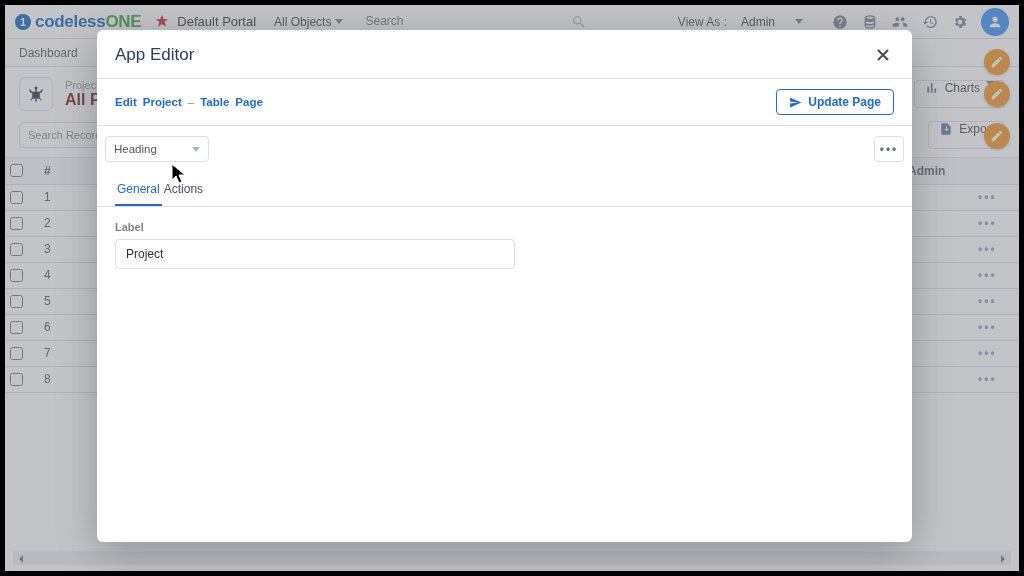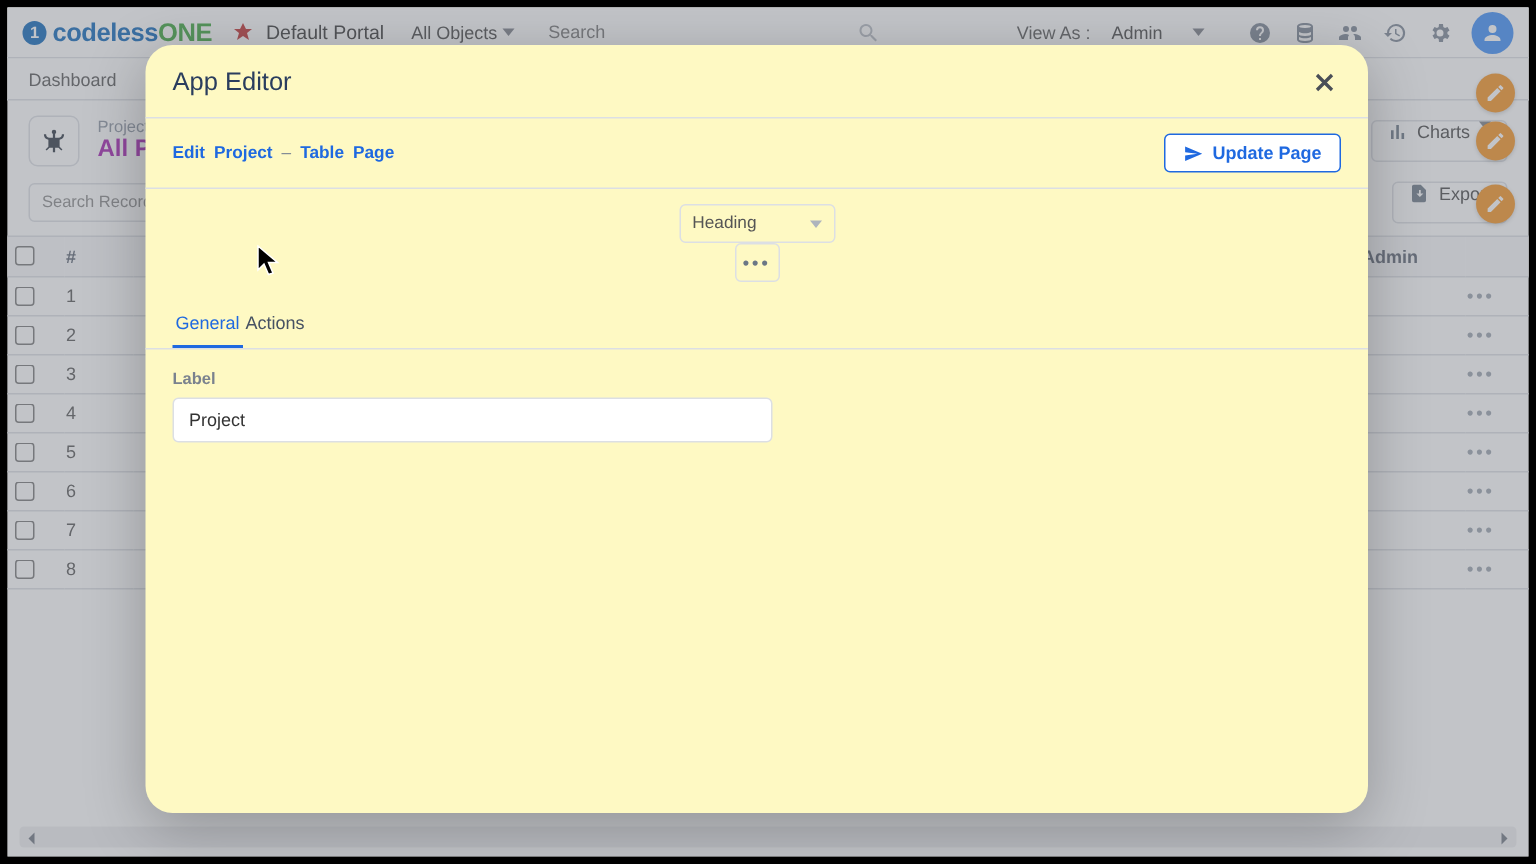--- a/index.html
+++ b/index.html
@@ -41,21 +41,21 @@
   
   .subbar{height:28px;border-bottom:1px solid var(--border);display:flex;align-items:center;padding:0 14px;background:#fff;}
   .subbar span{font-size:12px;color:#555;}
 
   
   .pagehead{display:flex;align-items:center;gap:12px;padding:10px 14px 6px;}
   .anchor-box{width:34px;height:34px;border:1px solid var(--border);border-radius:6px;display:flex;align-items:center;justify-content:center;}
   .anchor-box svg{width:18px;height:18px;fill:#2b3440;}
   .ph-titles{display:flex;flex-direction:column;}
   .ph-kicker{font-size:11px;color:#8b94a1;}
-  .ph-title{font-size:16px;font-weight:700;color:#a21caf;}
+  .ph-title{font-size:16px;font-weight:700;color:#7f1d1d;}
   .ph-right{margin-left:auto;display:flex;align-items:center;gap:10px;}
   .btn-outline{display:flex;align-items:flex-start;gap:6px;border:1px solid var(--border);border-radius:4px;height:28px;padding:0 10px;font-size:12px;color:#444;background:#fff;cursor:pointer;}
   .btn-outline svg{width:14px;height:14px;fill:#6b7785;}
 
   
   .toolbar{display:flex;align-items:center;gap:10px;padding:4px 14px 8px;border-bottom:1px solid var(--border);}
   .searchrec{width:130px;height:26px;border:1px solid var(--border);border-radius:4px;padding:0 8px;font-size:11px;color:#888;display:flex;align-items:center;}
   .toolbar .spacer{flex:1;}
 
   
@@ -77,34 +77,34 @@
 
   
   .hscroll{position:absolute;left:8px;right:8px;bottom:6px;height:14px;background:#efeff1;border-radius:3px;display:flex;align-items:center;justify-content:space-between;padding:0 3px;}
   .hscroll .arrow{width:10px;height:10px;color:#6d7580;}
   .hscroll .arrow svg{width:10px;height:10px;fill:currentColor;}
 
   
   .overlay{position:absolute;inset:5px;background:rgba(120,125,132,.45);}
 
   
-  .modal{position:absolute;left:97px;top:30px;right:112px;bottom:34px;background:#fef9c3;border-radius:18px;box-shadow:0 10px 40px rgba(0,0,0,.25);display:flex;flex-direction:column;}
+  .modal{position:absolute;left:97px;top:30px;right:112px;bottom:34px;background:#ffffff;border-radius:6px;box-shadow:0 10px 40px rgba(0,0,0,.25);display:flex;flex-direction:column;}
   .m-head{display:flex;align-items:center;justify-content:space-between;padding:14px 18px 12px;border-bottom:1px solid var(--border);}
   .m-title{font-size:17px;color:#2a3d5e;font-weight:500;}
   .m-close{width:22px;height:22px;display:flex;align-items:center;justify-content:center;cursor:pointer;color:#4a4f57;}
   .m-close svg{width:14px;height:14px;stroke:currentColor;stroke-width:2.2;fill:none;}
 
   .m-bar{display:flex;align-items:center;justify-content:space-between;padding:10px 18px;border-bottom:1px solid var(--border);}
   .crumbs{display:flex;align-items:center;gap:6px;font-size:11.5px;}
   .crumbs .lnk{color:#1f69e0;font-weight:700;cursor:pointer;}
   .crumbs .sep{color:#7f8894;}
   .m-update{display:inline-flex;align-items:center;gap:6px;height:26px;padding:0 12px;border:1px solid #1f69e0;border-radius:4px;color:#1f69e0;font-size:12px;font-weight:600;background:#fff;cursor:pointer;}
   .m-update svg{width:13px;height:13px;fill:#1f69e0;}
 
-  .m-row2{display:flex;align-items:center;justify-content:space-between;padding:10px 8px 12px;flex-direction:column;}
+  .m-row2{display:flex;align-items:flex-end;justify-content:space-between;padding:10px 8px 12px;}
   .dropdown{width:104px;height:26px;border:1px solid var(--border);border-radius:4px;display:flex;align-items:center;justify-content:space-between;padding:0 8px;font-size:11.5px;color:#555;cursor:pointer;}
   .dropdown .caret{border-top-color:#aeb4bd;}
   .kebab{width:30px;height:26px;border:1px solid var(--border);border-radius:4px;display:flex;align-items:center;justify-content:center;color:#6b7785;cursor:pointer;font-weight:700;letter-spacing:2px;}
 
   .tabs{display:flex;padding:0 18px;border-bottom:1px solid var(--border);}
   .tab{padding:8px 2px;font-size:12px;color:#475263;cursor:pointer;border-bottom:2px solid transparent;}
   .tab.active{color:#1f69e0;border-bottom-color:#1f69e0;font-weight:500;}
 
   .m-body{padding:14px 18px;flex:1;}
   .fld-label{font-size:11px;color:#7a828e;font-weight:600;margin-bottom:6px;}

